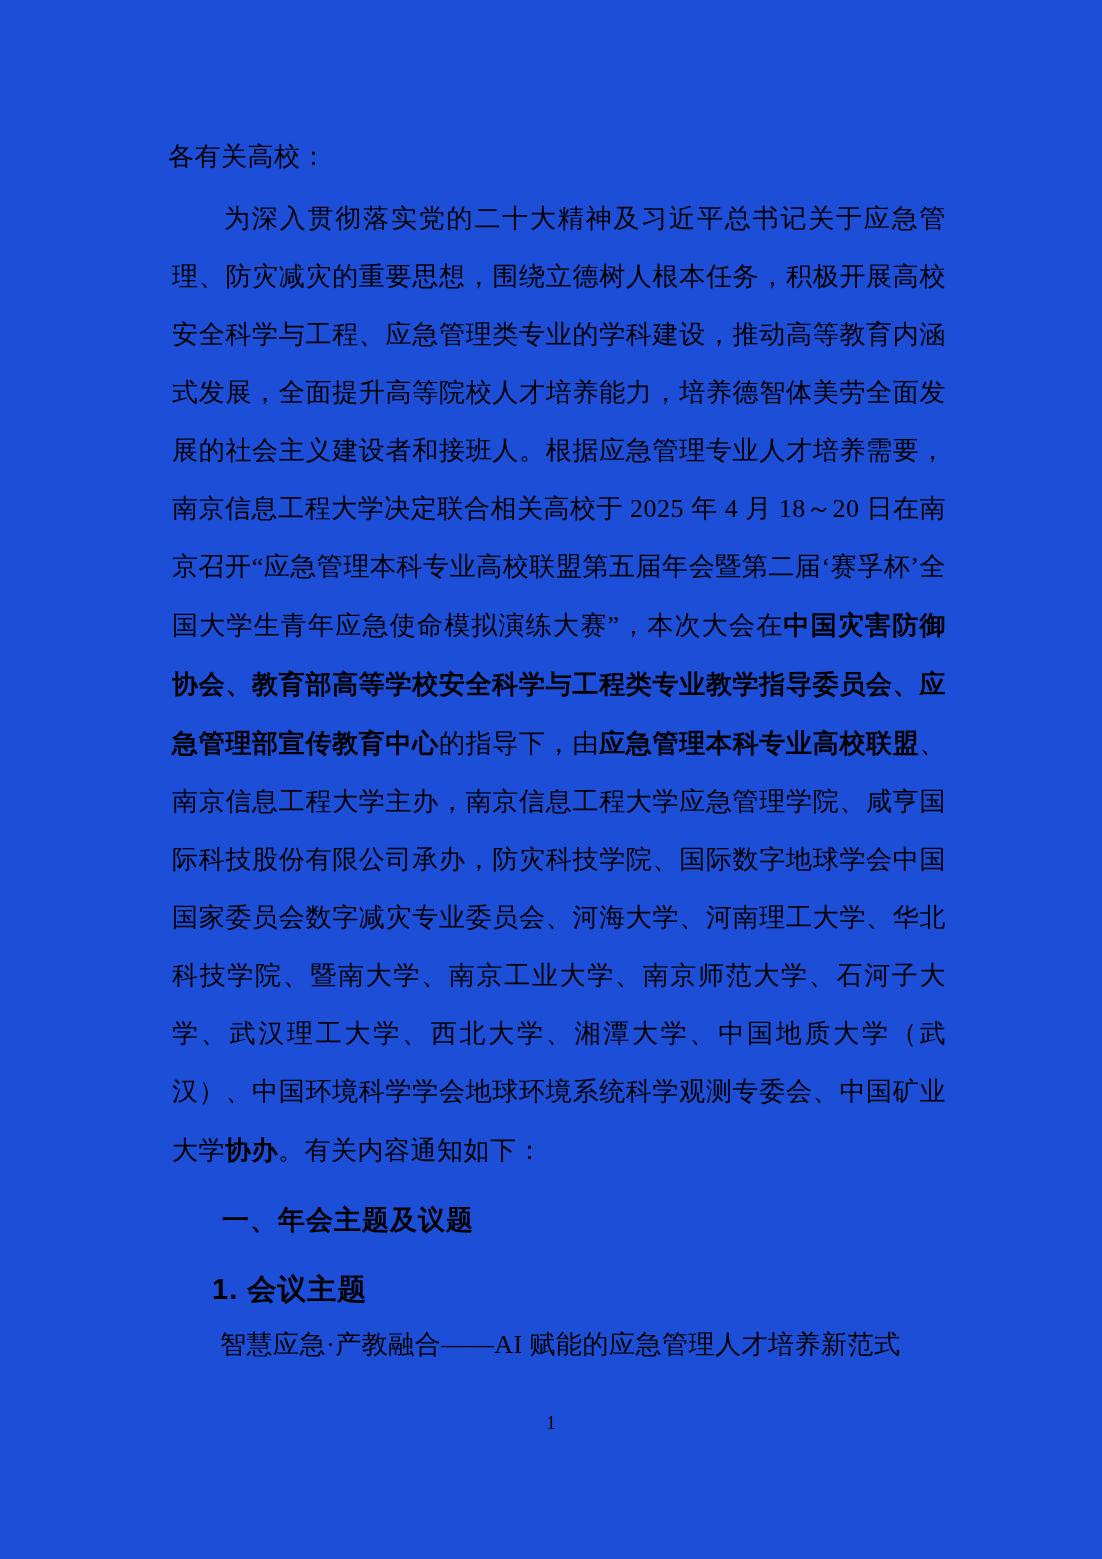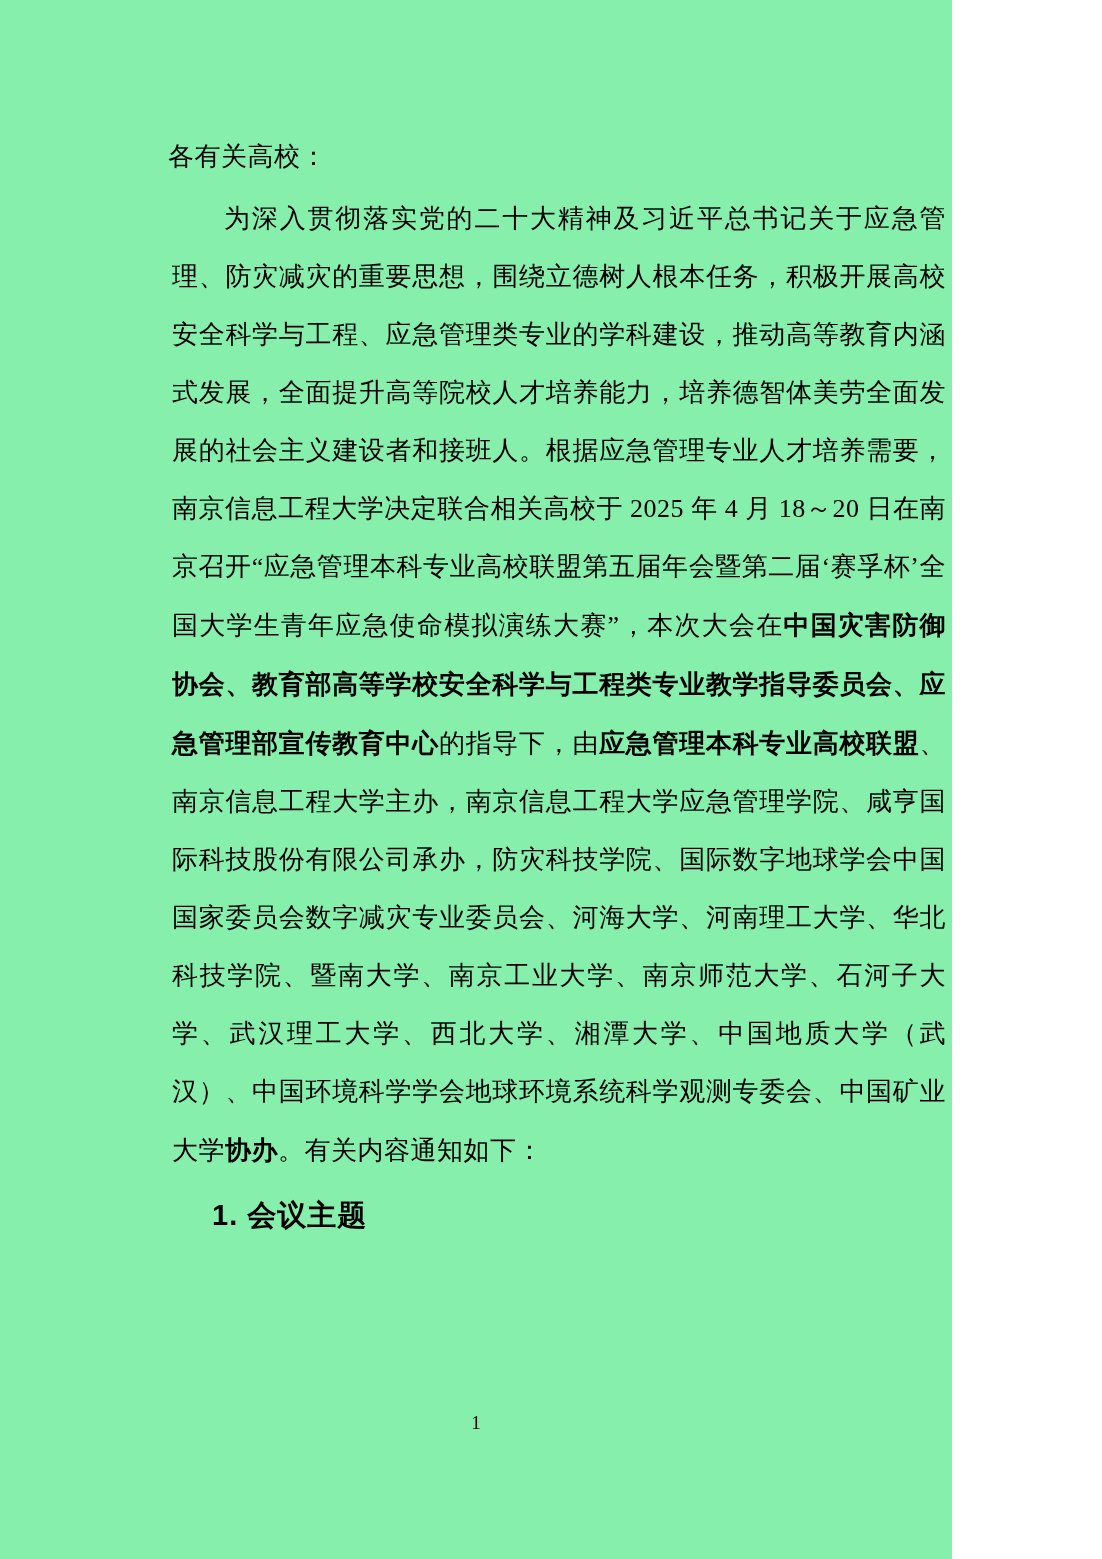--- a/index.html
+++ b/index.html
@@ -2,23 +2,23 @@
 <html lang="zh"><head>
 <meta charset="utf-8">
 <style>
   html, body {
     margin: 0;
     padding: 0;
     background: #ffffff;
   }
   .page {
     position: relative;
-    width: 952px;
+    width: 1102px;
     height: 1559px;
-    background: #86efac;
+    background: #1d4ed8;
     overflow: hidden;
     color: #000000;
   }
   .content {
     position: absolute;
     left: 168px;
     top: 128px;
     width: 782px;
   }
   .serif-text {
@@ -48,21 +48,21 @@
     margin: 18px 0 0 0;
     padding-left: 54px;
     color: #000000;
     letter-spacing: 1px;
   }
   .heading-l2 {
     font-family: "Liberation Sans", "DejaVu Sans", sans-serif;
     font-weight: 800;
     font-size: 29px;
     line-height: 46px;
-    margin: 12px 0 0 0;
+    margin: 24px 0 0 0;
     padding-left: 44px;
     color: #000000;
     letter-spacing: 1px;
   }
   .theme-line {
     margin: 4px 0 0 0;
     text-indent: 52px;
   }
   .page-number {
     position: absolute;
@@ -78,20 +78,22 @@
 </head>
 <body>
 
 <div class="page">
   <div class="content">
 
     <p class="serif-text salutation">各有关高校：</p>
 
     <p class="serif-text para"><span>为深入贯彻落实党的二十大精神及习近平总书记关于应急管理、防灾减灾的重要思想，围绕立德树人根本任务，积极开展高校安全科学与工程、应急管理类专业的学科建设，推动高等教育内涵式发展，全面提升高等院校人才培养能力，培养德智体美劳全面发展的社会主义建设者和接班人。根据应急管理专业人才培养需要，南京信息工程大学决定联合相关高校于 2025 年 4 月 18～20 日在南京召开“应急管理本科专业高校联盟第五届年会暨第二届‘赛孚杯’全国大学生青年应急使命模拟演练大赛”，本次大会在</span><span class="bold-sans">中国灾害防御协会、教育部高等学校安全科学与工程类专业教学指导委员会、应急管理部宣传教育中心</span><span>的指导下，由</span><span class="bold-sans">应急管理本科专业高校联盟</span><span>、南京信息工程大学主办，南京信息工程大学应急管理学院、咸亨国际科技股份有限公司承办，防灾科技学院、国际数字地球学会中国国家委员会数字减灾专业委员会、河海大学、河南理工大学、华北科技学院、暨南大学、南京工业大学、南京师范大学、石河子大学、武汉理工大学、西北大学、湘潭大学、中国地质大学（武汉）、中国环境科学学会地球环境系统科学观测专委会、中国矿业大学</span><span class="bold-sans">协办</span><span>。有关内容通知如下：</span></p>
 
+    <h2 class="heading-l1">一、年会主题及议题</h2>
 
     <h3 class="heading-l2">1. 会议主题</h3>
 
+    <p class="serif-text theme-line">智慧应急·产教融合——AI 赋能的应急管理人才培养新范式</p>
 
   </div>
 
   <div class="page-number">1</div>
 </div>
 
 </body></html>

